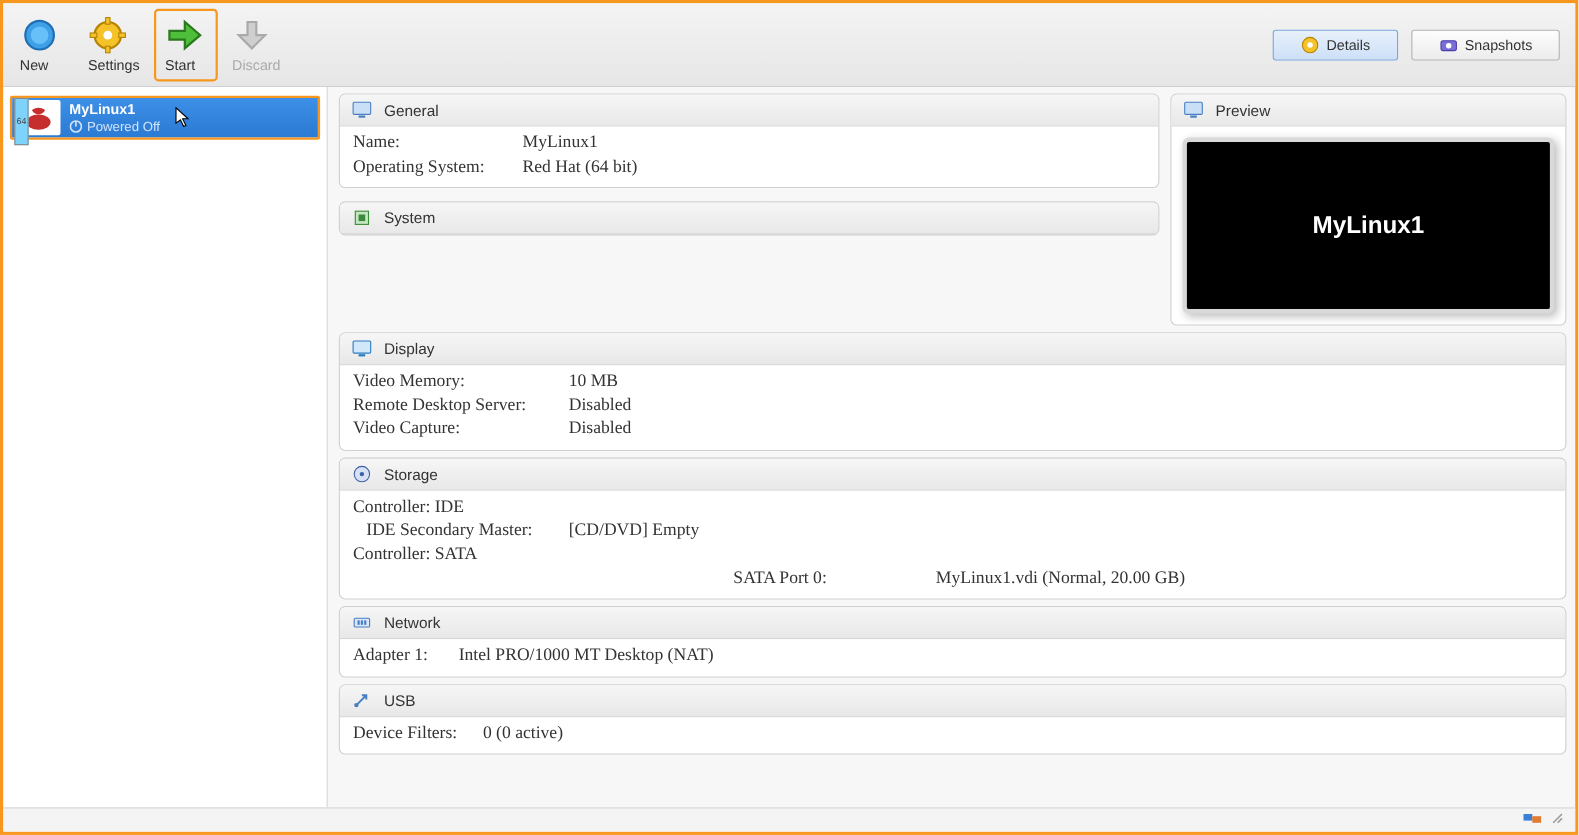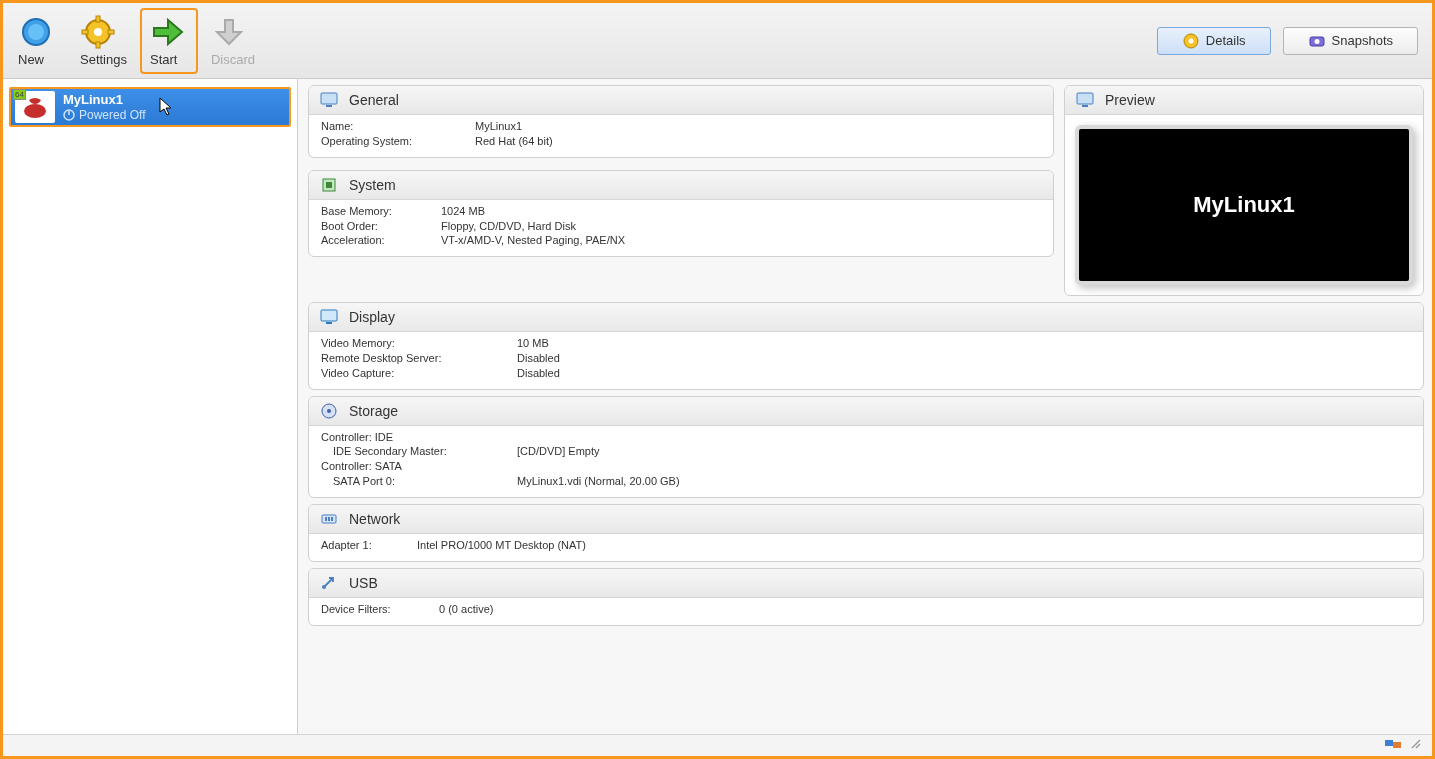--- a/index.html
+++ b/index.html
@@ -88,22 +88,22 @@
 .vm-icon {
   width: 40px; height: 32px;
   background: #fff;
   border-radius: 2px;
   margin-right: 8px;
   display:flex;align-items:center;justify-content:center;
   position: relative;
 }
 .vm-icon .badge64{
   position:absolute;top:-2px;left:-2px;
-  background:#84cc16;border:1px solid #888;font-size:8px;
-  padding:0 1px;color:#444;text-align:center;
+  background:#7dd3fc;border:1px solid #888;font-size:8px;
+  padding:16px 1px;color:#444;text-align:center;
 }
 .vm-text { display:flex; flex-direction:column; line-height:1.2;}
 .vm-name { font-weight:bold; font-size:13px; color:#fff;}
 .vm-state { font-size:12px; color:#cfe3fb; display:flex; align-items:center; gap:4px;}
 .details-pane {
   flex: 1;
   display: flex;
   background: #f7f7f7;
   overflow: hidden;
 }
@@ -127,22 +127,23 @@
   padding: 4px 10px;
   display: flex;
   align-items: center;
   gap: 10px;
   font-weight: normal;
   font-size: 14px;
 }
 .panel-header .ph-icon { width:20px;height:20px; display:flex;align-items:center;justify-content:center;}
 .panel-body {
   padding: 4px 12px 8px 12px;
-  font-size: 11px;
+  font-size: 16px;
   line-height: 1.35;
+  font-family: Liberation Serif, serif;
 }
 .kv-row { display:flex; }
 .kv-label { color:#333; }
 .kv-value { color:#333; }
 .preview-panel { width: 360px; }
 .preview-box {
   margin: 10px;
   border: 4px solid #d9d9d9;
   border-radius: 6px;
   background: #000;
@@ -297,34 +298,20 @@
             <div class="panel">
               <div class="panel-header">
                 <span class="ph-icon">
                   <svg viewBox="0 0 20 20" width="20" height="20">
                       <rect x="4" y="4" width="12" height="12" fill="#c5e6c3" stroke="#3b8a37"></rect>
                       <rect x="7" y="7" width="6" height="6" fill="#3b8a37"></rect>
                     </svg>
                 </span>
                 <span>System</span>
               </div>
-              <div class="panel-body">
-                <div class="kv-row">
-                    <span class="kv-label" style="width:120px">Base Memory:</span>
-                    <span class="kv-value">1024 MB</span>
-                  </div>
-                <div class="kv-row">
-                    <span class="kv-label" style="width:120px">Boot Order:</span>
-                    <span class="kv-value">Floppy, CD/DVD, Hard Disk</span>
-                  </div>
-                <div class="kv-row">
-                    <span class="kv-label" style="width:120px">Acceleration:</span>
-                    <span class="kv-value">VT-x/AMD-V, Nested Paging, PAE/NX</span>
-                  </div>
-              </div>
             </div>
 
           </div>
 
           <div class="panel preview-panel">
             <div class="panel-header">
               <span class="ph-icon">
                 <svg viewBox="0 0 20 20" width="20" height="20">
                     <rect x="2" y="3" width="16" height="11" rx="1" fill="#c8dff6" stroke="#4a7fc1"></rect>
                     <rect x="7" y="15" width="6" height="2" fill="#4a7fc1"></rect>
@@ -378,21 +365,21 @@
             <div class="kv-row">
                 <span>Controller: IDE</span>
               </div>
             <div class="kv-row" style="padding-left:12px;">
                 <span class="kv-label" style="width:184px">IDE Secondary Master:</span>
                 <span class="kv-value">[CD/DVD] Empty</span>
               </div>
             <div class="kv-row">
                 <span>Controller: SATA</span>
               </div>
-            <div class="kv-row" style="padding-left:12px;">
+            <div class="kv-row" style="padding-left:12px;justify-content:center;">
                 <span class="kv-label" style="width:184px">SATA Port 0:</span>
                 <span class="kv-value">MyLinux1.vdi (Normal, 20.00 GB)</span>
               </div>
           </div>
         </div>
 
 
         <div class="panel">
           <div class="panel-header">
             <span class="ph-icon">

